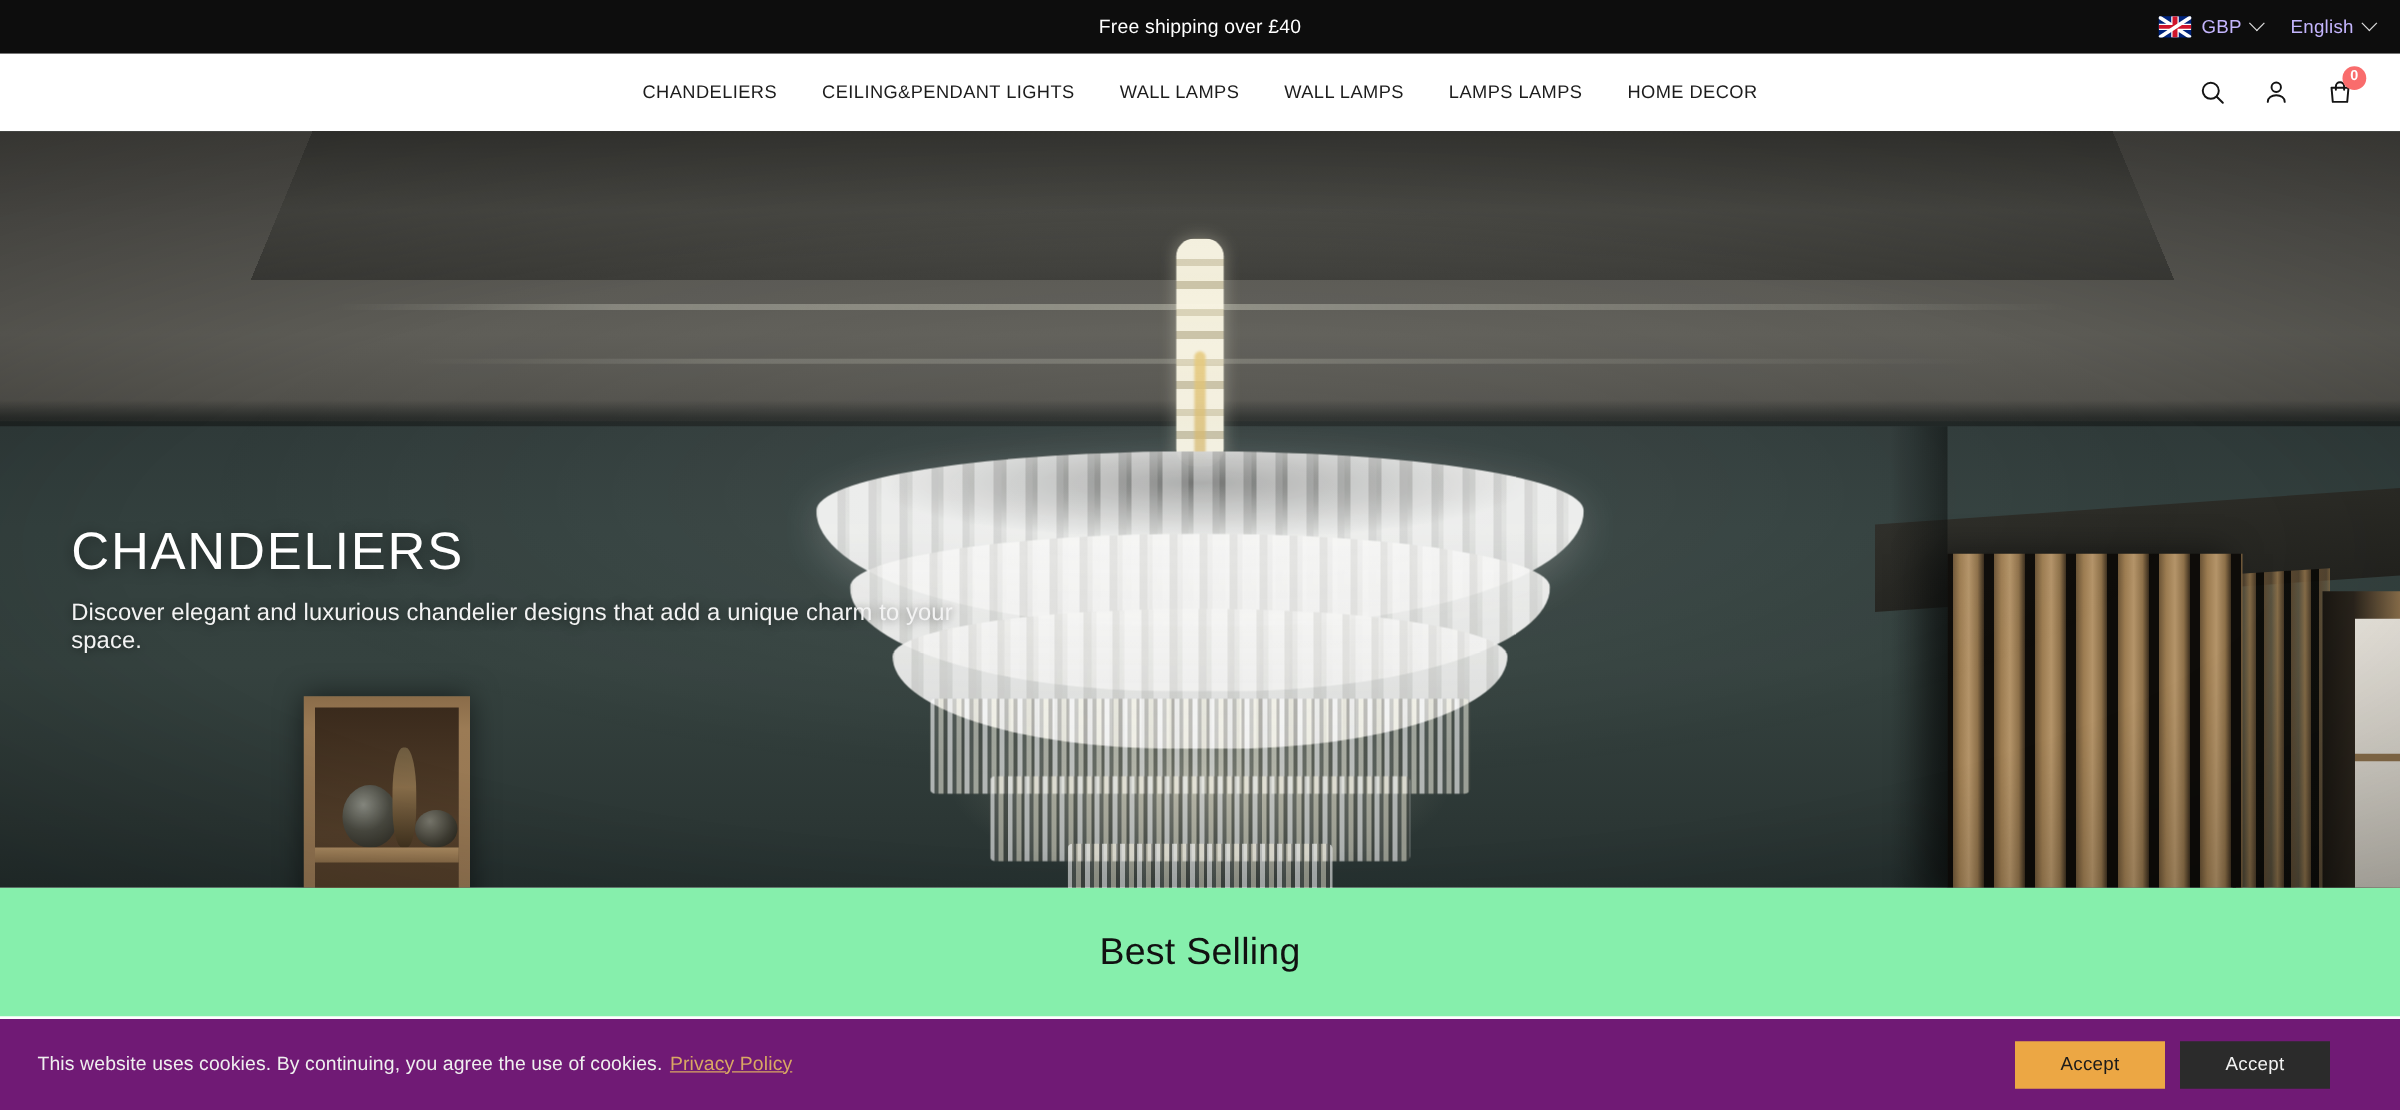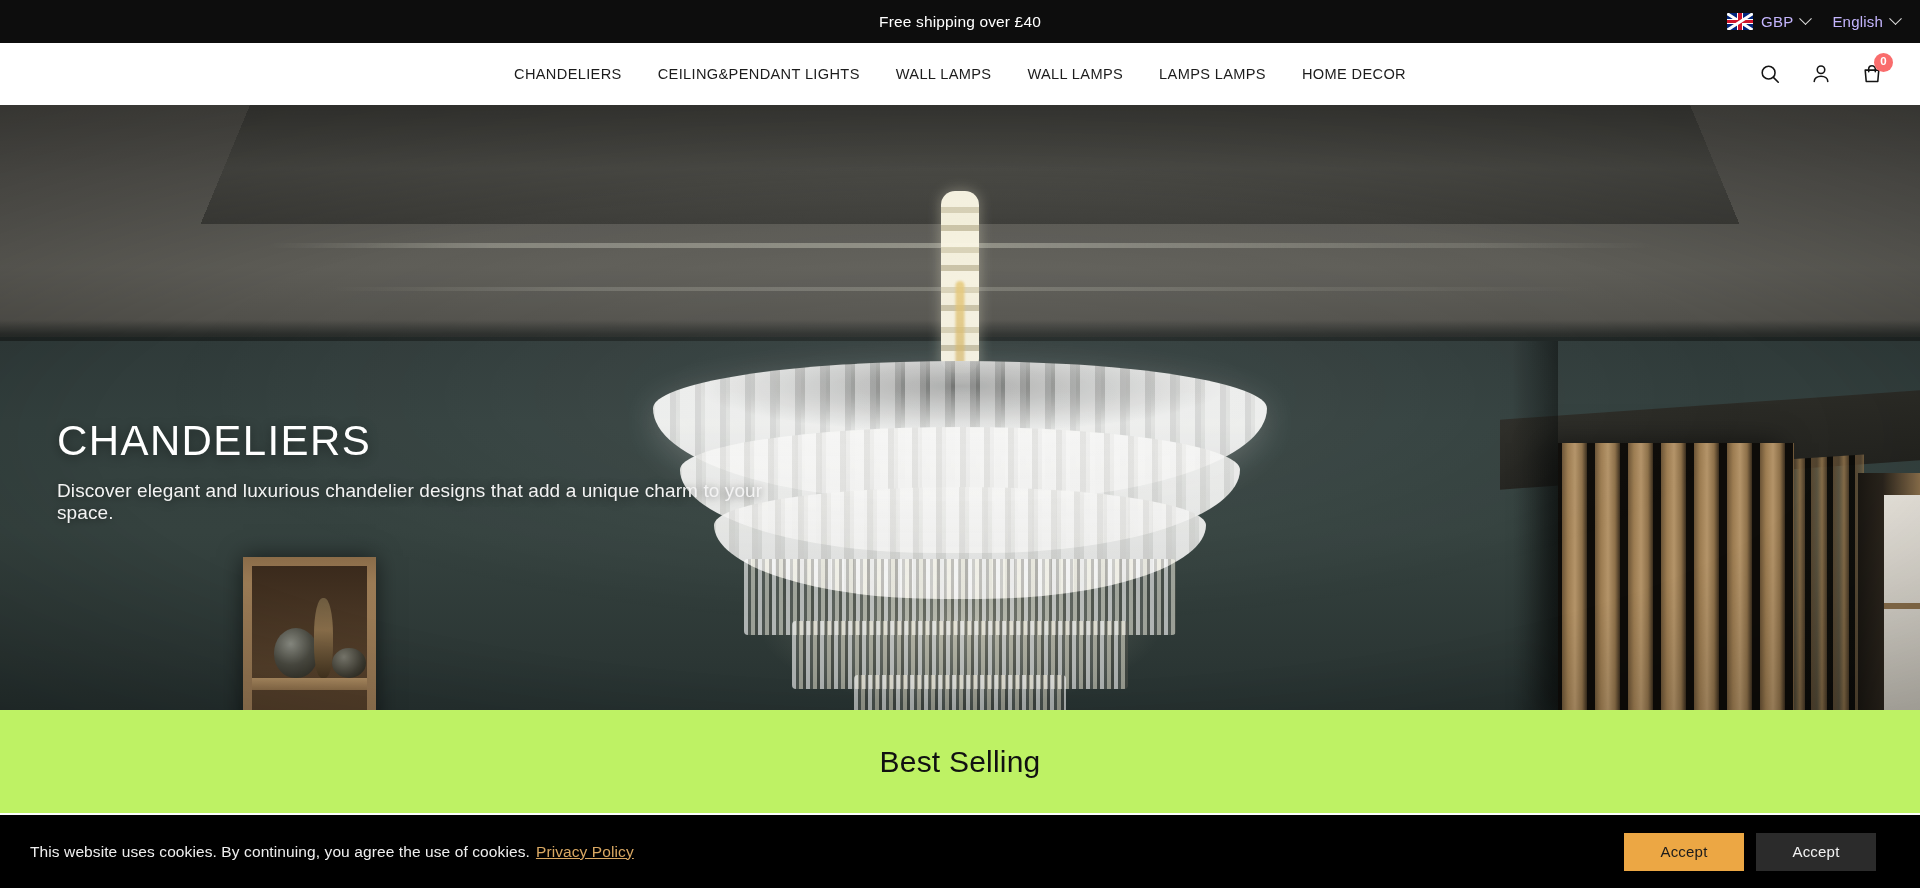--- a/index.html
+++ b/index.html
@@ -431,59 +431,59 @@
     letter-spacing: 1.1px;
     border: none;
     cursor: pointer;
     font-family: "Liberation Sans", sans-serif;
   }
 
   
   .best-section {
     width: 100%;
     height: 103px;
-    background: #bef264;
+    background: #86efac;
     display: flex;
     align-items: center;
     justify-content: center;
   }
   .best-title {
     font-size: 30px;
     font-weight: 400;
     color: #111111;
     letter-spacing: 0.2px;
   }
 
   
   .cookie-banner {
     position: fixed;
     left: 0;
     bottom: 0;
     width: 100%;
     height: 73px;
-    background: #000000;
+    background: #701a75;
     display: flex;
     align-items: center;
     z-index: 40;
   }
   .cookie-text {
     margin-left: 30px;
     color: #efefef;
     font-size: 15.5px;
     letter-spacing: 0.1px;
   }
   .cookie-link {
     color: #d9a863;
     text-decoration: underline;
     margin-left: 6px;
     cursor: pointer;
   }
   .cookie-actions {
     margin-left: auto;
-    margin-right: 44px;
+    margin-right: 56px;
     display: flex;
     align-items: flex-end;
     gap: 12px;
   }
   .btn-accept, .btn-reject {
     width: 120px;
     height: 38px;
     border: none;
     font-size: 15px;
     cursor: pointer;

